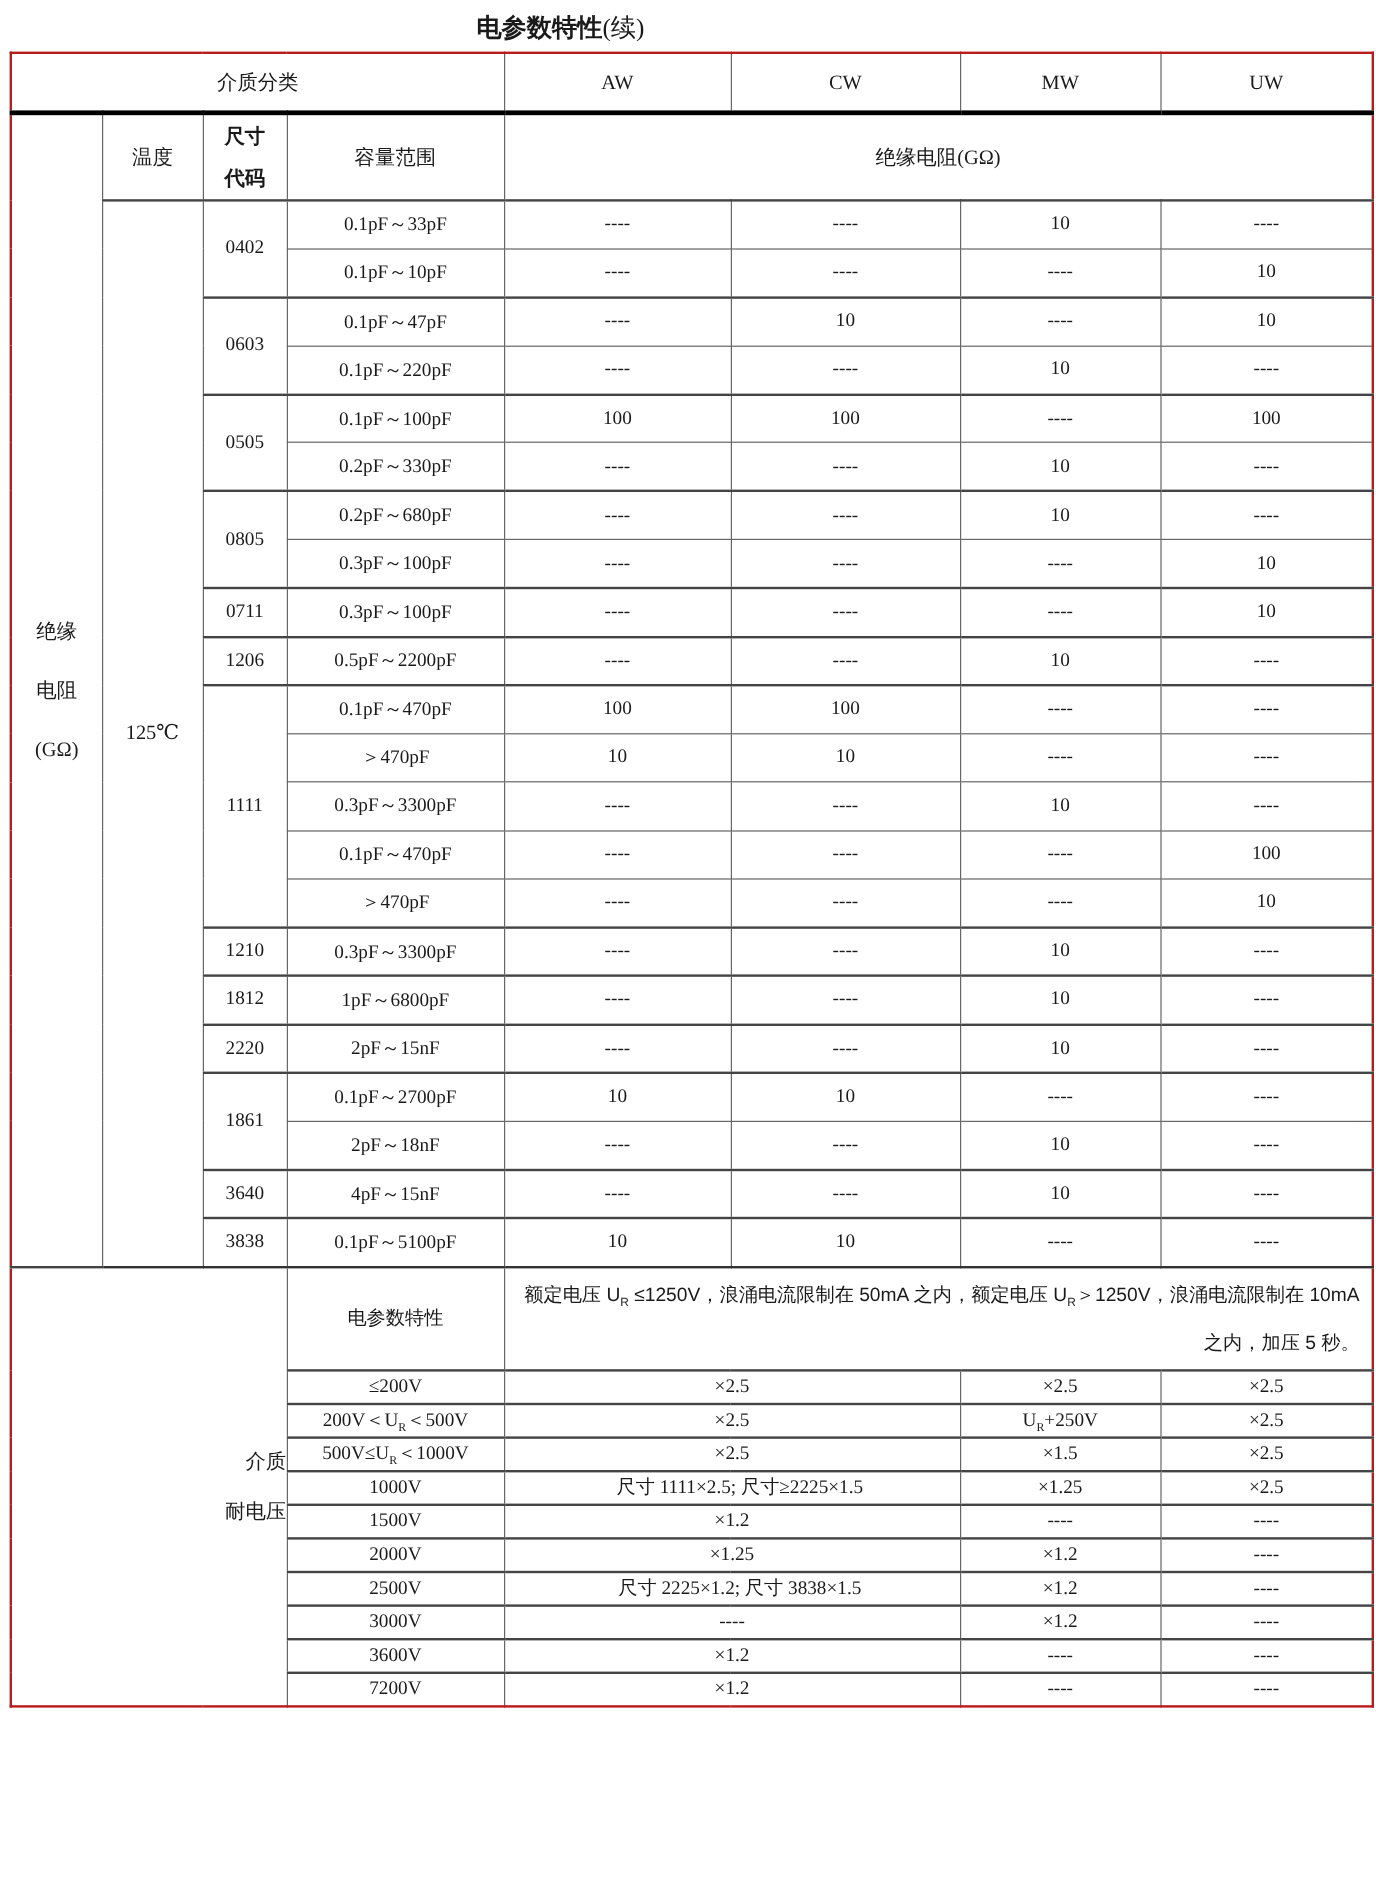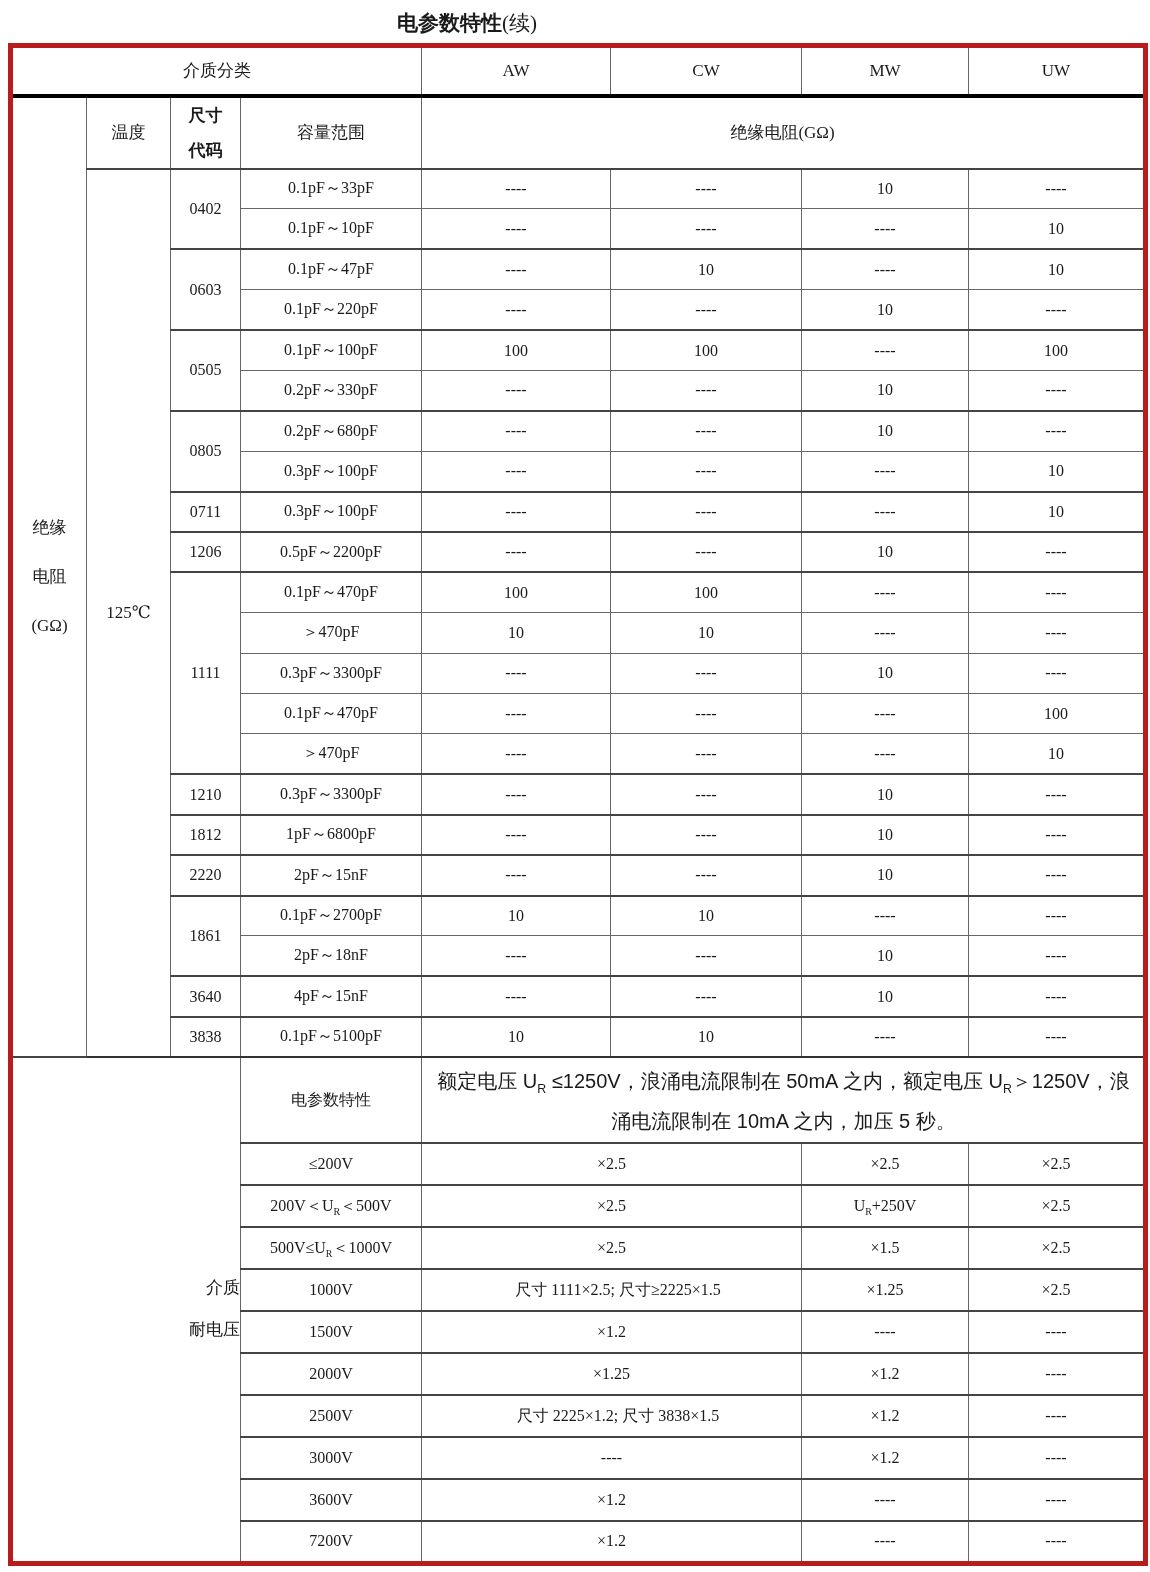--- a/index.html
+++ b/index.html
@@ -10,46 +10,46 @@
   }
   .page-title{
     position:absolute;top:8px;left:0;width:934px;
     text-align:center;font-size:21px;line-height:30px;
   }
   .page-title .t-main{font-weight:bold;font-family:"DejaVu Sans","Liberation Sans",sans-serif;}
   .page-title .t-suffix{font-weight:normal;font-family:"Liberation Serif","DejaVu Serif",serif;}
   table.spec{
     position:absolute;left:8px;top:43px;width:1135px;
     border-collapse:collapse;table-layout:fixed;
-    border:5px solid #b91c1c;
+    border:2px solid #b91c1c;
   }
   td{
     border:1px solid #666;
     text-align:center;vertical-align:middle;
     font-size:16px;padding:0;overflow:hidden;
   }
   tr.h1{height:50px;}
   tr.h2{height:72px;}
   tr.dr{height:40.4px;}
   tr.note{height:86px;}
-  tr.vr{height:42px;}
+  tr.vr{height:28px;}
   tr.h1 td{border-bottom:4px solid #000;font-size:17px;}
   tr.h2 td{border-bottom:2px solid #444;font-size:17px;}
   tr.g td{border-top:2px solid #444;}
   tr.sect td{border-top:2px solid #333;}
   td.irlabel{font-size:17px;line-height:49px;}
   td.templbl{font-size:17px;}
   td.sizehdr{line-height:35px;font-weight:bold;}
   td.wslabel{font-size:17px;line-height:42px;text-align:right;}
   td.cap{font-size:16px;}
   td.left{text-align:center;padding-left:13px;}
   td.notetext{
-    text-align:center;padding:2px 10px 0 12px;
+    text-align:right;padding:2px 10px 0 12px;
     font-family:"Liberation Sans","DejaVu Sans",sans-serif;
-    font-size:20px;line-height:40px;
+    font-size:16px;line-height:40px;
   }
   sub{font-size:62%;line-height:0;}
 </style>
 </head>
 <body>
 
 <div class="page-title">
   <span class="t-main">电参数特性</span><span class="t-suffix">(续)</span>
 </div>
 

